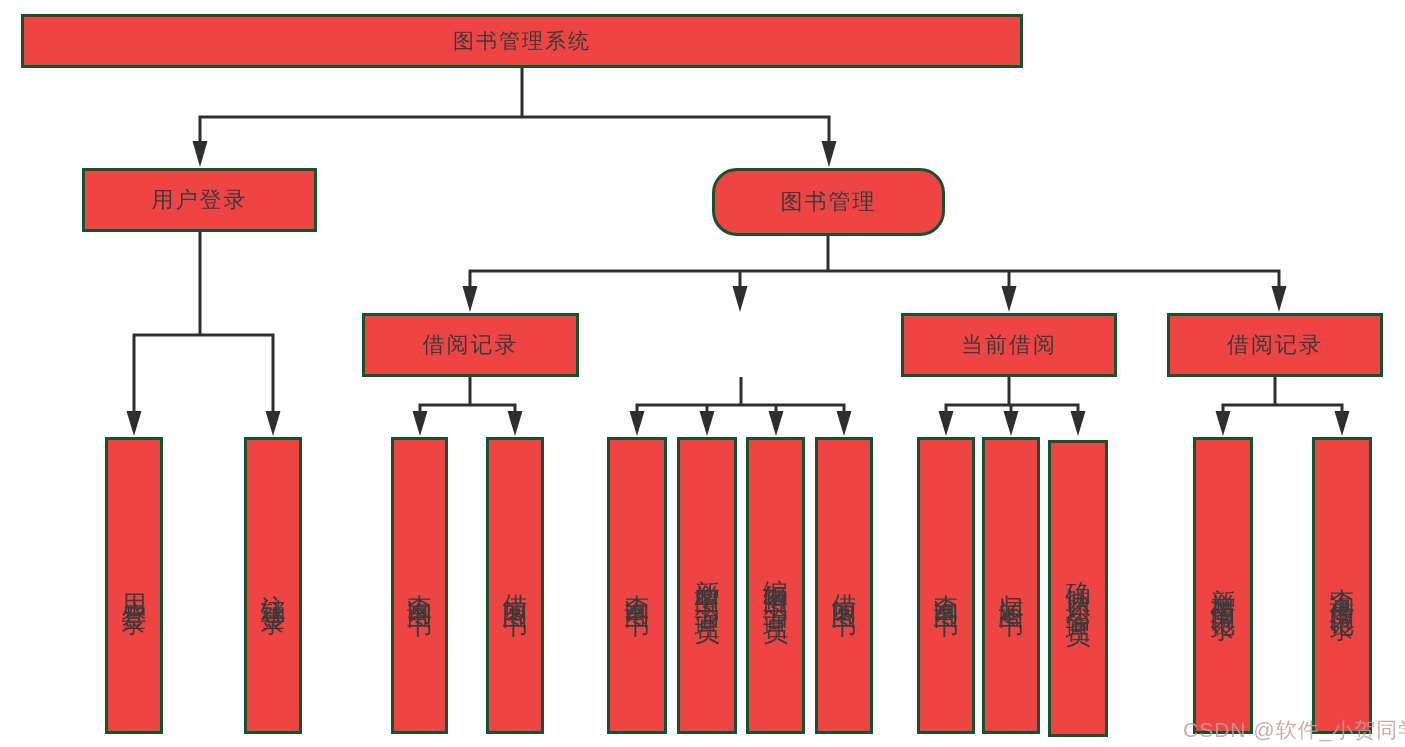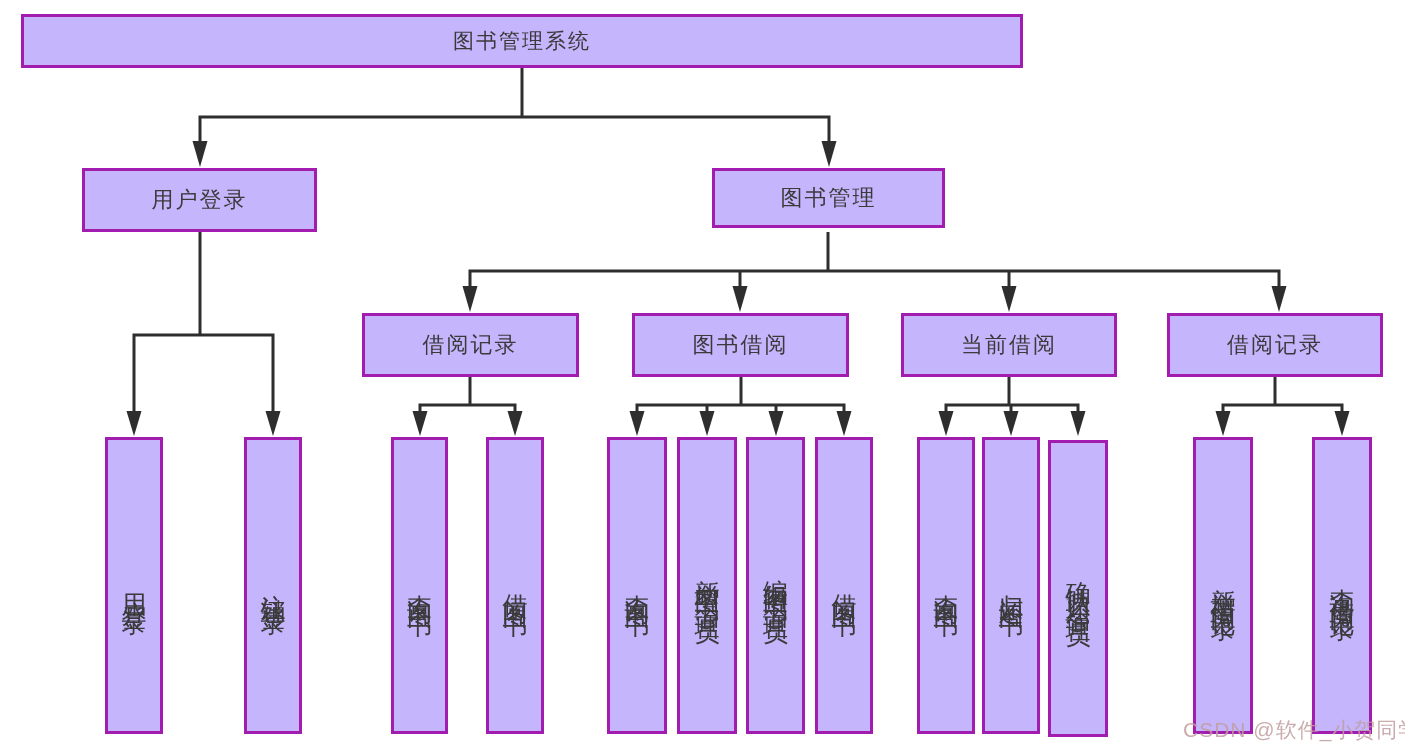--- a/index.html
+++ b/index.html
@@ -15,22 +15,22 @@
   .connectors {
     position: absolute;
     left: 0; top: 0;
     width: 1405px; height: 747px;
     z-index: 1;
   }
   .connectors path { stroke: #2e2e2e; stroke-width: 3; fill: none; }
   .connectors polygon { fill: #2e2e2e; }
   .node {
     position: absolute;
-    background: #c4b5fd;
-    border: 3px solid #a21caf;
+    background: #ef4444;
+    border: 3px solid #14532d;
     color: #3a3a3a;
     display: flex;
     align-items: center;
     justify-content: center;
     z-index: 2;
   }
   .hbox { font-size: 22px; letter-spacing: 2px; white-space: nowrap; }
   .root-box { font-size: 21px; }
   .vbox {
     writing-mode: vertical-rl;
@@ -99,24 +99,23 @@
 
     <path d="M1275 377 V405"></path>
     <path d="M1223 412 V405 H1342 V412"></path>
     <polygon points="1215.5,411 1230.5,411 1223,436"></polygon>
     <polygon points="1334.5,411 1349.5,411 1342,436"></polygon>
   </svg>
 
   <div class="node hbox root-box" style="left:21px; top:14px; width:1002px; height:54px;">图书管理系统</div>
 
   <div class="node hbox" style="left:82px; top:168px; width:235px; height:64px;">用户登录</div>
-  <div class="node hbox" style="left:712px; top:168px; width:233px; height:60px;">图书管理</div>
+  <div class="node hbox" style="left:712px; top:168px; width:233px; height:68px;border-radius:25px;">图书管理</div>
 
   <div class="node hbox" style="left:362px; top:313px; width:217px; height:64px;">借阅记录</div>
-  <div class="node hbox" style="left:632px; top:313px; width:217px; height:64px;">图书借阅</div>
   <div class="node hbox" style="left:1167px; top:313px; width:216px; height:64px;">借阅记录</div>
   <div class="node hbox" style="left:901px; top:313px; width:216px; height:64px;">当前借阅</div>
 
   <div class="node vbox" style="left:105px; top:437px; width:58px; height:297px;">用户登录</div>
   <div class="node vbox" style="left:244px; top:437px; width:58px; height:297px;">注销登录</div>
 
   <div class="node vbox" style="left:391px; top:437px; width:57px; height:297px;">查询图书</div>
   <div class="node vbox" style="left:486px; top:437px; width:58px; height:297px;">借阅图书</div>
 
   <div class="node vbox" style="left:607px; top:437px; width:60px; height:297px;">查询图书</div>

